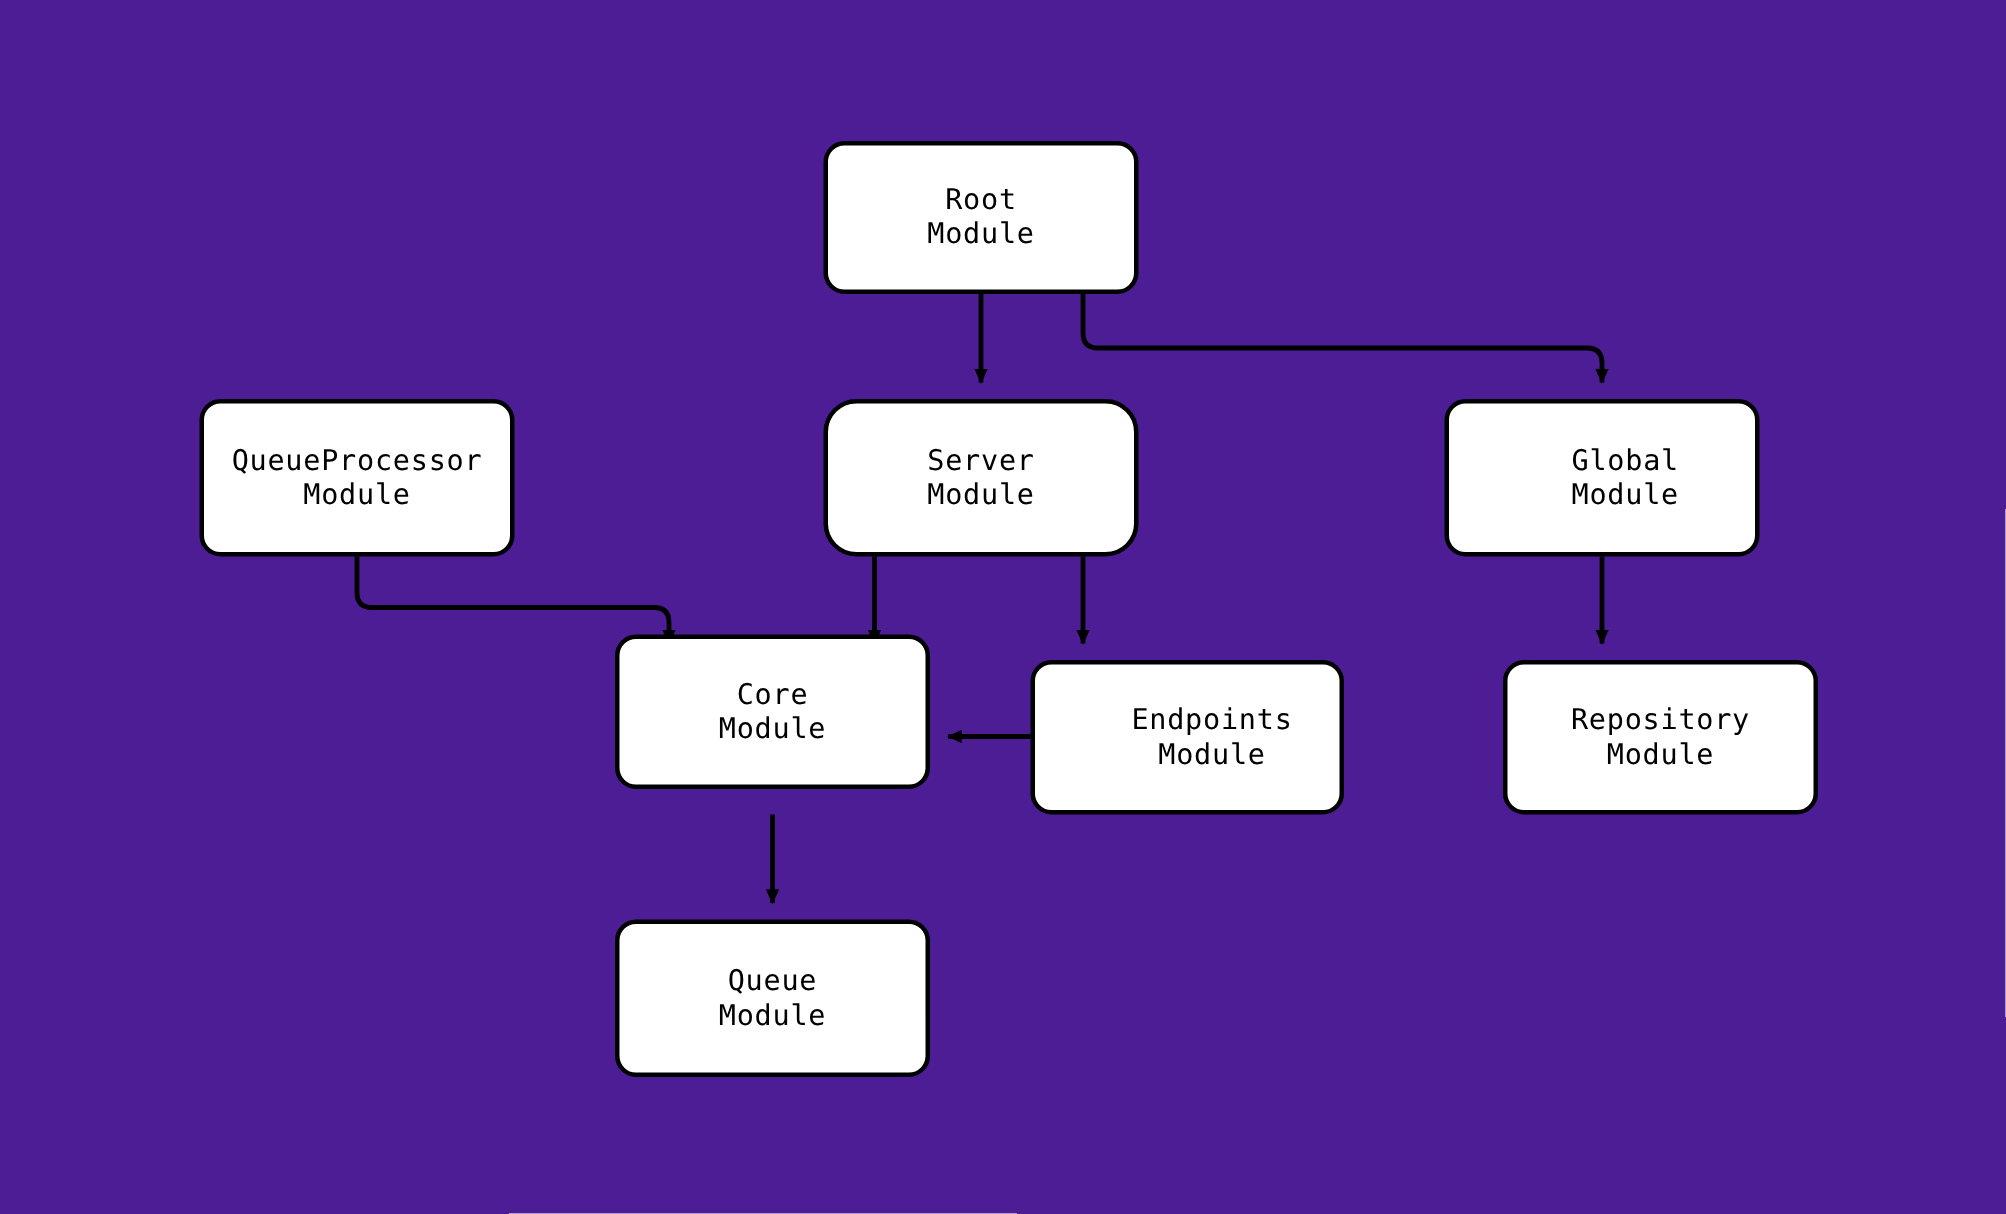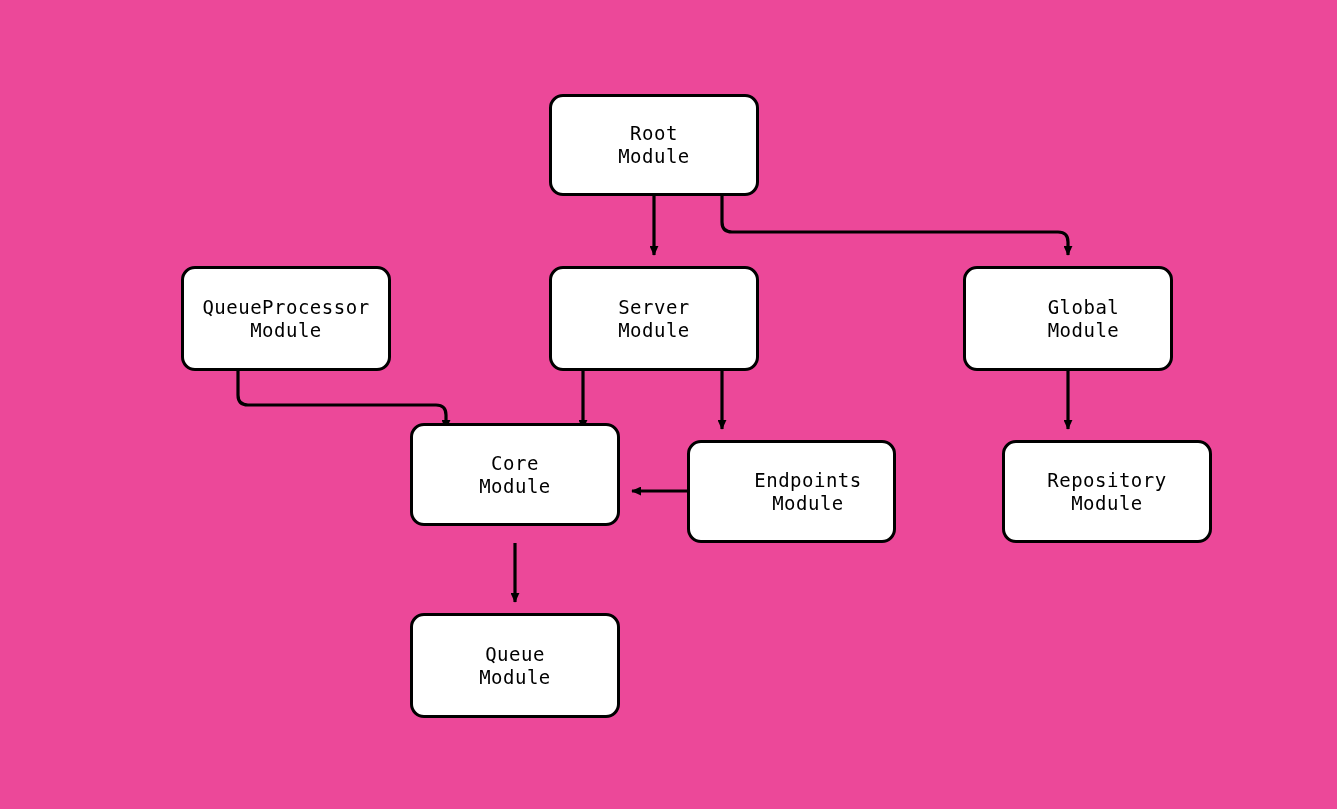--- a/index.html
+++ b/index.html
@@ -7,21 +7,21 @@
     padding: 0;
     background: #ffffff;
   }
   body {
     font-family: "DejaVu Sans Mono", monospace;
   }
   #diagram-canvas {
     position: relative;
     width: 1337px;
     height: 809px;
-    background: #ec4899;
+    background: #4c1d95;
     overflow: hidden;
   }
   #edge-layer {
     position: absolute;
     left: 0;
     top: 0;
     width: 1337px;
     height: 809px;
   }
   .node {
@@ -40,22 +40,22 @@
     font-family: "DejaVu Sans Mono", monospace;
     font-size: 19px;
     line-height: 23px;
     color: #000000;
     text-align: center;
     letter-spacing: 0.5px;
     white-space: pre;
   }
   
   #node-root        { left: 549px; top: 94px;  width: 210px; height: 102px; }
-  #node-queueproc   { left: 133px; top: 266px; width: 210px; height: 105px; margin-left: 48px; }
-  #node-server      { left: 549px; top: 266px; width: 210px; height: 105px; }
+  #node-queueproc   { left: 133px; top: 266px; width: 210px; height: 105px; }
+  #node-server      { left: 549px; top: 266px; width: 210px; height: 105px; border-radius: 22px; }
   #node-global      { left: 963px; top: 266px; width: 210px; height: 105px; padding-left: 31px; }
   #node-core        { left: 410px; top: 423px; width: 210px; height: 103px; }
   #node-endpoints   { left: 687px; top: 440px; width: 209px; height: 103px; padding-left: 33px; }
   #node-repository  { left: 963px; top: 440px; width: 210px; height: 103px; margin-left: 39px; }
   #node-queue       { left: 410px; top: 613px; width: 210px; height: 105px; }
 </style>
 </head>
 <body>
 
 <div id="diagram-canvas">

